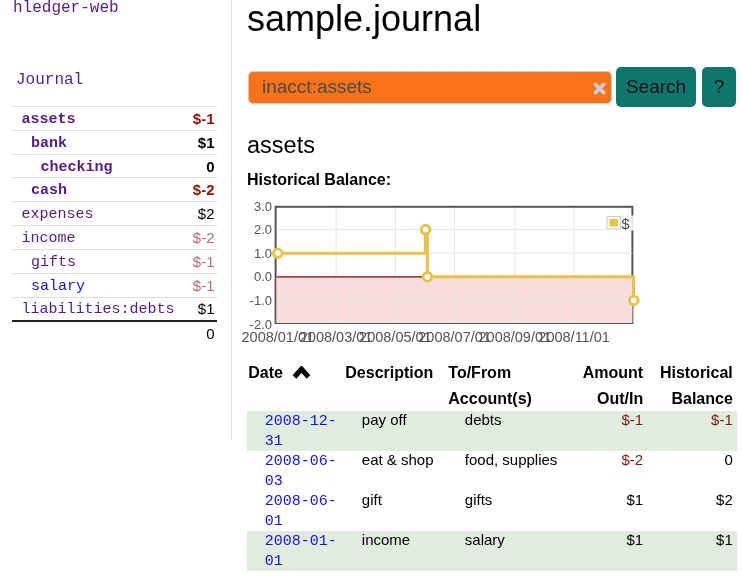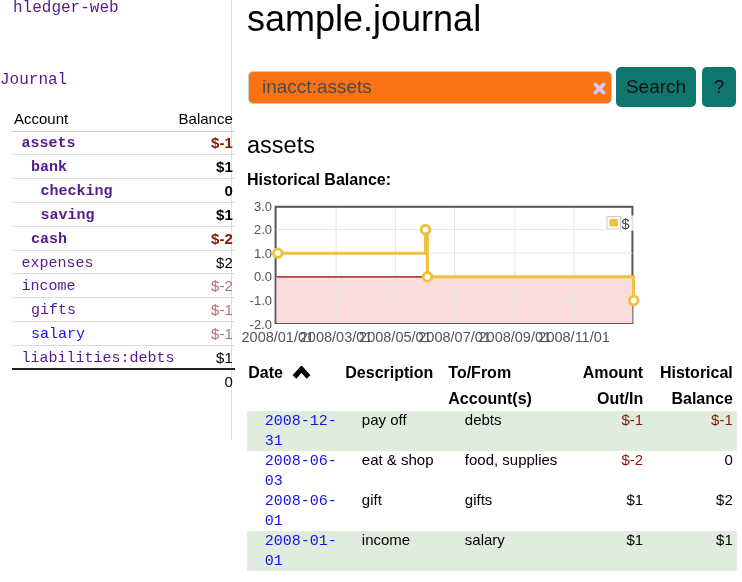--- a/index.html
+++ b/index.html
@@ -15,21 +15,21 @@
 .blue { color:#1212ee; }
 .dred { color:#8b1505; }
 .rose { color:#b56d6d; }
 
 
 #sidebar {
   position:absolute; left:0; top:0; width:232px; height:440px;
   border-right:1px solid #ddd;
 }
 #brand { position:absolute; left:13px; top:-1.5px; font-size:16px; }
-#journal { position:absolute; left:0; top:70.5px; font-size:16px; }
+#journal { position:absolute; left:16px; top:70.5px; font-size:16px; }
 #acct {
   position:absolute; left:12px; top:106px; width:204.5px;
   border-collapse:collapse; font-size:15px;
 }
 #acct th, #acct td { font-weight:normal; padding:0 2px; height:23.83px; }
 #acct th { height:25px; }
 #acct th { border-bottom:1px solid #ccc; }
 #acct .bal { text-align:right; }
 #acct tr.r td { border-top:1px solid #ddd; }
 #acct tr.tot td { border-top:2px solid #222; }
@@ -80,39 +80,31 @@
 #reg tr.dbl td { height:50px; }
 </style>
 </head>
 <body>
 
 <div id="sidebar">
   <a id="brand" class="purple" href="#">hledger-web</a>
   <a id="journal" class="purple" href="#">Journal</a>
   <table id="acct">
     <tbody>
-        <tr>
-          <th style="text-align:left">Account</th>
-          <th style="text-align:right">Balance</th>
-        </tr>
     <tr class="r">
           <td class="i1 b"><a class="purple" href="#">assets</a></td>
           <td class="bal b dred">$-1</td>
         </tr>
     <tr class="r">
           <td class="i2 b"><a class="purple" href="#">bank</a></td>
           <td class="bal b">$1</td>
         </tr>
     <tr class="r">
           <td class="i3 b"><a class="purple" href="#">checking</a></td>
           <td class="bal b">0</td>
-        </tr>
-    <tr class="r">
-          <td class="i3 b"><a class="purple" href="#">saving</a></td>
-          <td class="bal b">$1</td>
         </tr>
     <tr class="r">
           <td class="i2 b"><a class="purple" href="#">cash</a></td>
           <td class="bal b dred">$-2</td>
         </tr>
     <tr class="r">
           <td class="i1"><a class="purple" href="#">expenses</a></td>
           <td class="bal">$2</td>
         </tr>
     <tr class="r">

